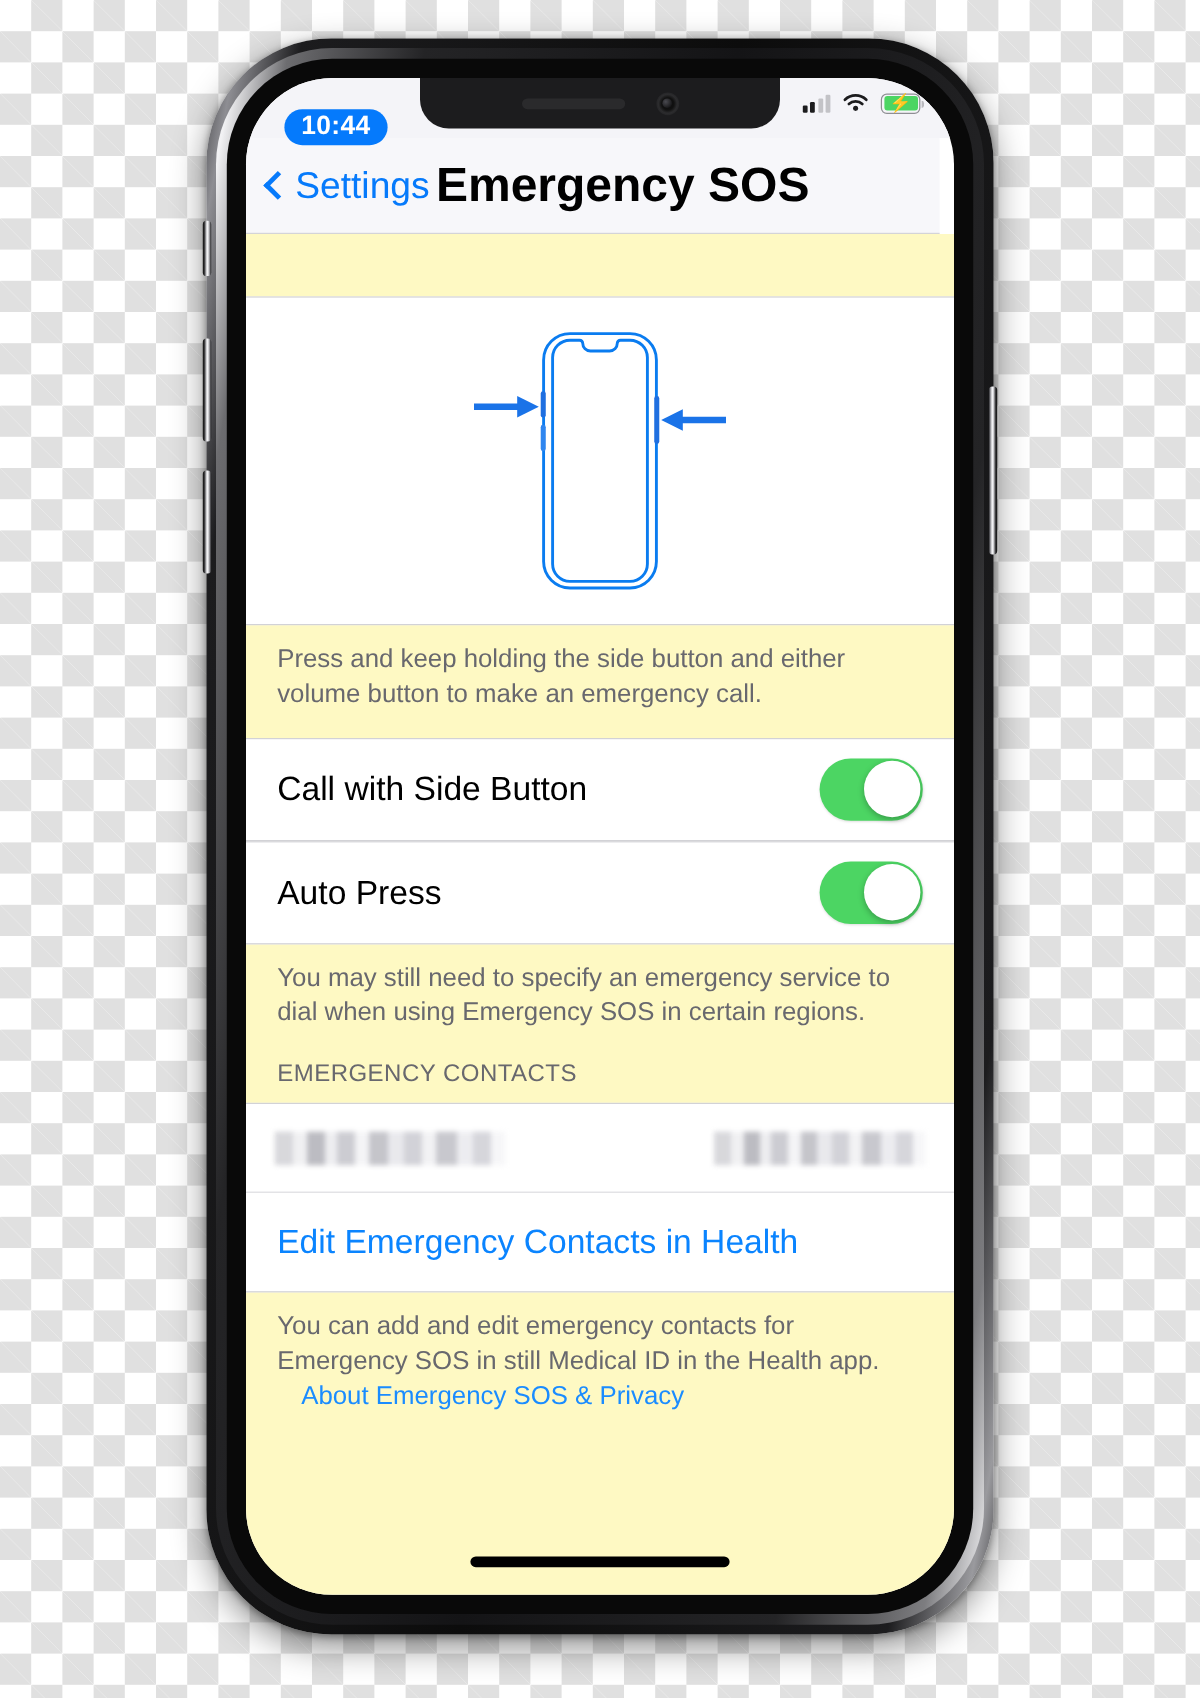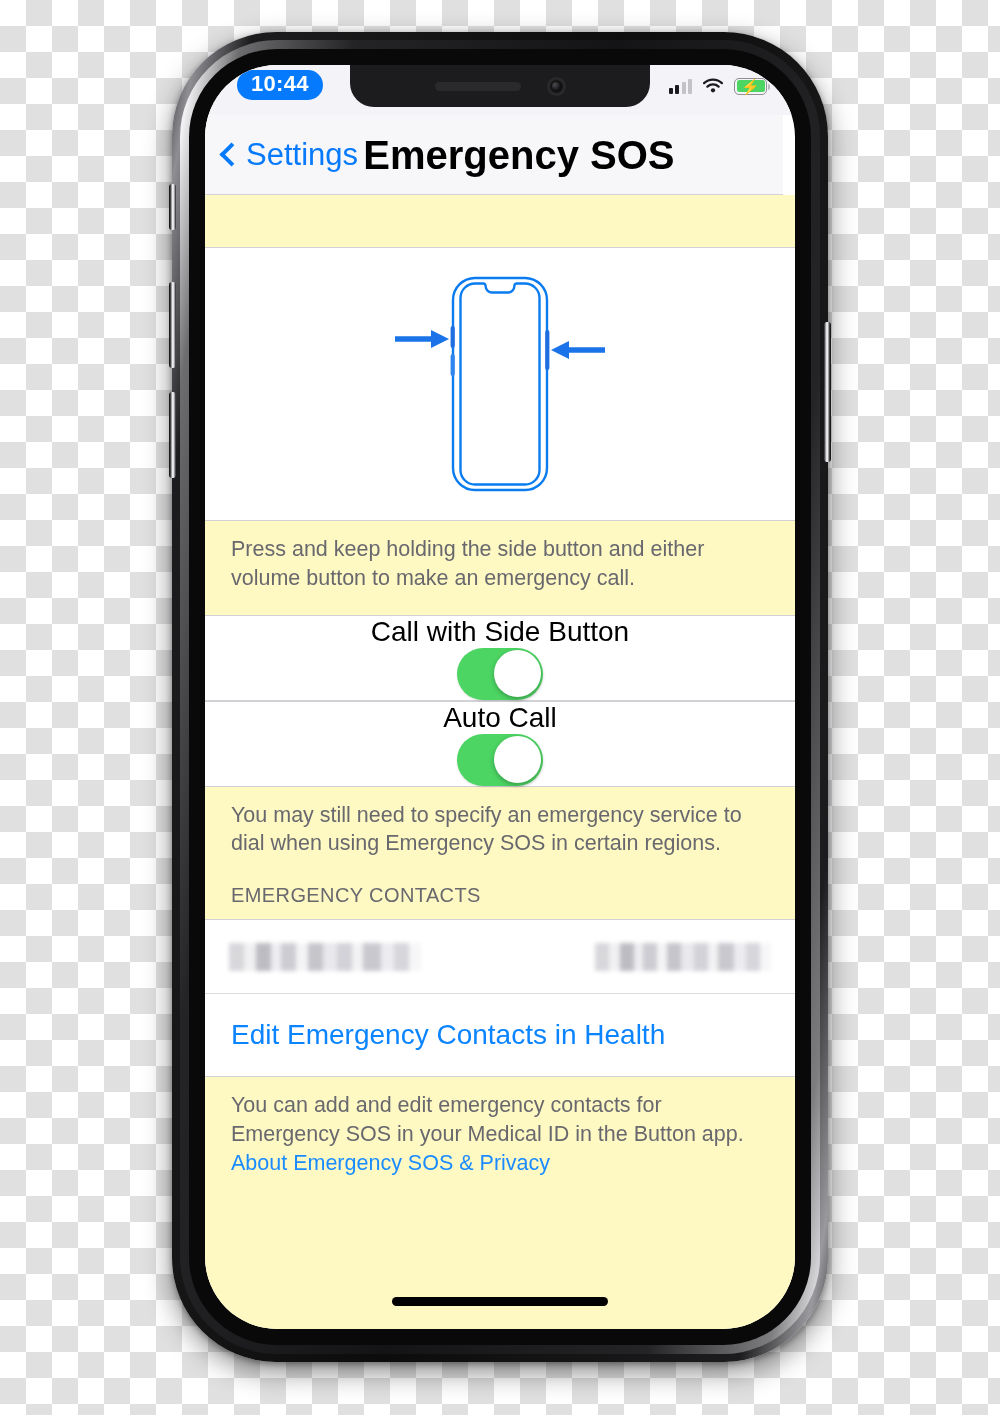--- a/index.html
+++ b/index.html
@@ -116,21 +116,21 @@
   
   .status-bar {
     position: absolute;
     top: 0; left: 0; right: 0;
     height: 50px;
     background: #f4f4f8;
     z-index: 10;
   }
   .status-time {
     position: absolute;
-    left: 32px; top: 5px;
+    left: 32px; top: 26px;
     background: #057afc;
     color: #ffffff;
     font-size: 22px;
     font-weight: bold;
     padding: 3px 14px 5px 14px;
     border-radius: 16px;
     letter-spacing: 0.3px;
     line-height: 1;
   }
   .status-right {
@@ -239,39 +239,39 @@
     font-size: 20px;
     letter-spacing: 0.4px;
   }
   .row {
     height: 84px;
     display: flex;
     align-items: center;
     justify-content: space-between;
     padding: 0 26px;
     box-sizing: border-box;
-    flex-direction: column;
   }
   .row-label {
     font-size: 28px;
     color: #000000;
   }
   .link-row {
     height: 82px;
     display: flex;
     align-items: center;
     padding: 0 26px;
     box-sizing: border-box;
     font-size: 28px;
     color: #0a84ff;
     cursor: pointer;
   }
   .inline-link {
     color: #1a8cff;
     display: block;
+    margin-left: 20px;
   }
 
   
   .toggle {
     width: 86px; height: 52px;
     border-radius: 26px;
     background: #4cd563;
     position: relative;
     flex: none;
     box-shadow: 0 1px 2px rgba(0,0,0,0.12);
@@ -424,38 +424,38 @@
         <div class="row">
           <span class="row-label">Call with Side Button</span>
           <span class="toggle">
               <span class="knob"></span>
             </span>
         </div>
       </div>
 
       <div class="card">
         <div class="row">
-          <span class="row-label">Auto Call</span>
+          <span class="row-label">Auto Press</span>
           <span class="toggle">
               <span class="knob"></span>
             </span>
         </div>
       </div>
       <div class="footnote">You may still need to specify an emergency service to dial when using Emergency SOS in certain regions.</div>
 
       <div class="group-header">EMERGENCY CONTACTS</div>
       <div class="card">
         <div class="redacted-row">
           <span class="mosaic name"></span>
           <span class="mosaic phone"></span>
         </div>
         <div class="link-row">Edit Emergency Contacts in Health</div>
       </div>
       <div class="footnote">
-        <span>You can add and edit emergency contacts for Emergency SOS in your Medical ID in the Button app.</span>
+        <span>You can add and edit emergency contacts for Emergency SOS in still Medical ID in the Health app.</span>
         <span class="inline-link">About Emergency SOS &amp; Privacy</span>
       </div>
 
     </div>
 
     <div class="home-indicator"></div>
   </div>
 </div>
 
 </body></html>

